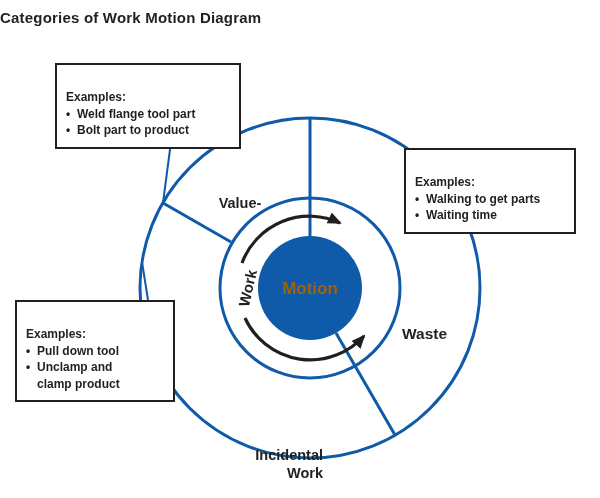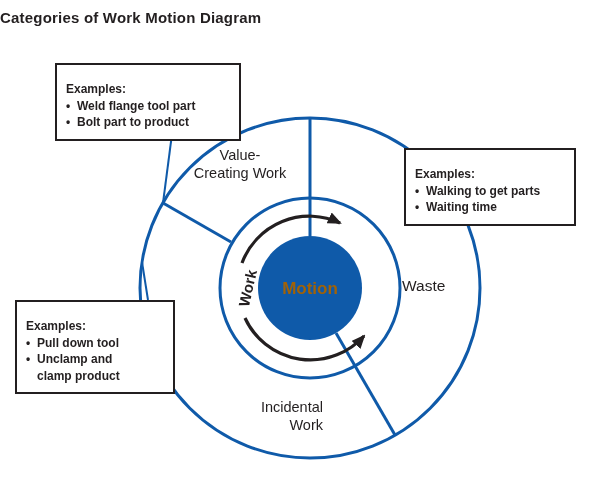--- a/index.html
+++ b/index.html
@@ -11,36 +11,36 @@
 
   svg.canvas { position:absolute; left:0; top:0; }
 
   .c-outline   { fill:#ffffff; stroke:var(--blue,#0f5aa9); stroke-width:3; }
   .c-divider   { stroke:var(--blue,#0f5aa9); stroke-width:3; }
   .c-connector { stroke:var(--blue,#0f5aa9); stroke-width:2; }
   .c-arrow     { fill:none; stroke:var(--arrow,#231f20); stroke-width:3.2; }
   .c-motion    { fill:var(--blue,#0f5aa9); }
   .c-arrowhead { fill:var(--arrow,#231f20); }
 
-  .seg-label { position:absolute; font-weight:normal; color:var(--text,#231f20);
-               text-align:center; line-height:1.25; }
+  .seg-label { position:absolute; font-weight:bold; color:var(--text,#231f20);
+               text-align:center; line-height:1.25;margin-top:48px; }
   .vc    { left:180px; top:146px; width:120px; font-size:14.5px; }
   .waste { left:402px; top:276px; width:88px;  font-size:15.5px; text-align:left; }
   .inc   { left:203px; top:398px; width:120px; font-size:14.5px;text-align:right; }
 
   .work-label { position:absolute; left:217px; top:278px; width:60px; height:20px;
                 display:flex; align-items:center; justify-content:center;
                 font-size:15px; font-weight:bold; color:var(--text,#231f20);
                 transform:rotate(-77deg); }
 
   .motion-label { position:absolute; left:260px; top:279px; width:100px; text-align:center;
                   font-size:17px; font-weight:bold; color:#a16207; }
 
   .ex-box { position:absolute; background:#ffffff; border:2px solid var(--box_border,#231f20);
-            padding:16px 9px 8px 9px; font-size:12px; font-weight:bold;
+            padding:24px 9px 8px 9px; font-size:12px; font-weight:bold;
             color:var(--text,#231f20); line-height:1.38; }
   .box1 { left:55px;  top:63px;  width:186px; }
   .box2 { left:404px; top:148px; width:172px; }
   .box3 { left:15px;  top:300px; width:160px; }
   .ex-item { display:flex; }
   .bullet { flex:0 0 11px; width:11px; }
   .ex-text { white-space:pre-line; }
 </style>
 </head>
 <body>
@@ -67,21 +67,20 @@
     <line x1="148" y1="300" x2="142" y2="262" class="c-connector"></line>
 
     <path d="M 242 263 A 72 72 0 0 1 340 223" class="c-arrow" marker-end="url(#arrowhead)"></path>
     <path d="M 245 318 A 72 72 0 0 0 364 336" class="c-arrow" marker-end="url(#arrowhead)"></path>
 
     <circle cx="310" cy="288" r="52" class="c-motion"></circle>
   </svg>
 
   <div class="seg-label vc">
     <div>Value-</div>
-    <div>Creating Work</div>
   </div>
 
   <div class="seg-label waste">Waste</div>
 
   <div class="seg-label inc">
     <div>Incidental</div>
     <div>Work</div>
   </div>
 
   <div class="work-label">Work</div>

